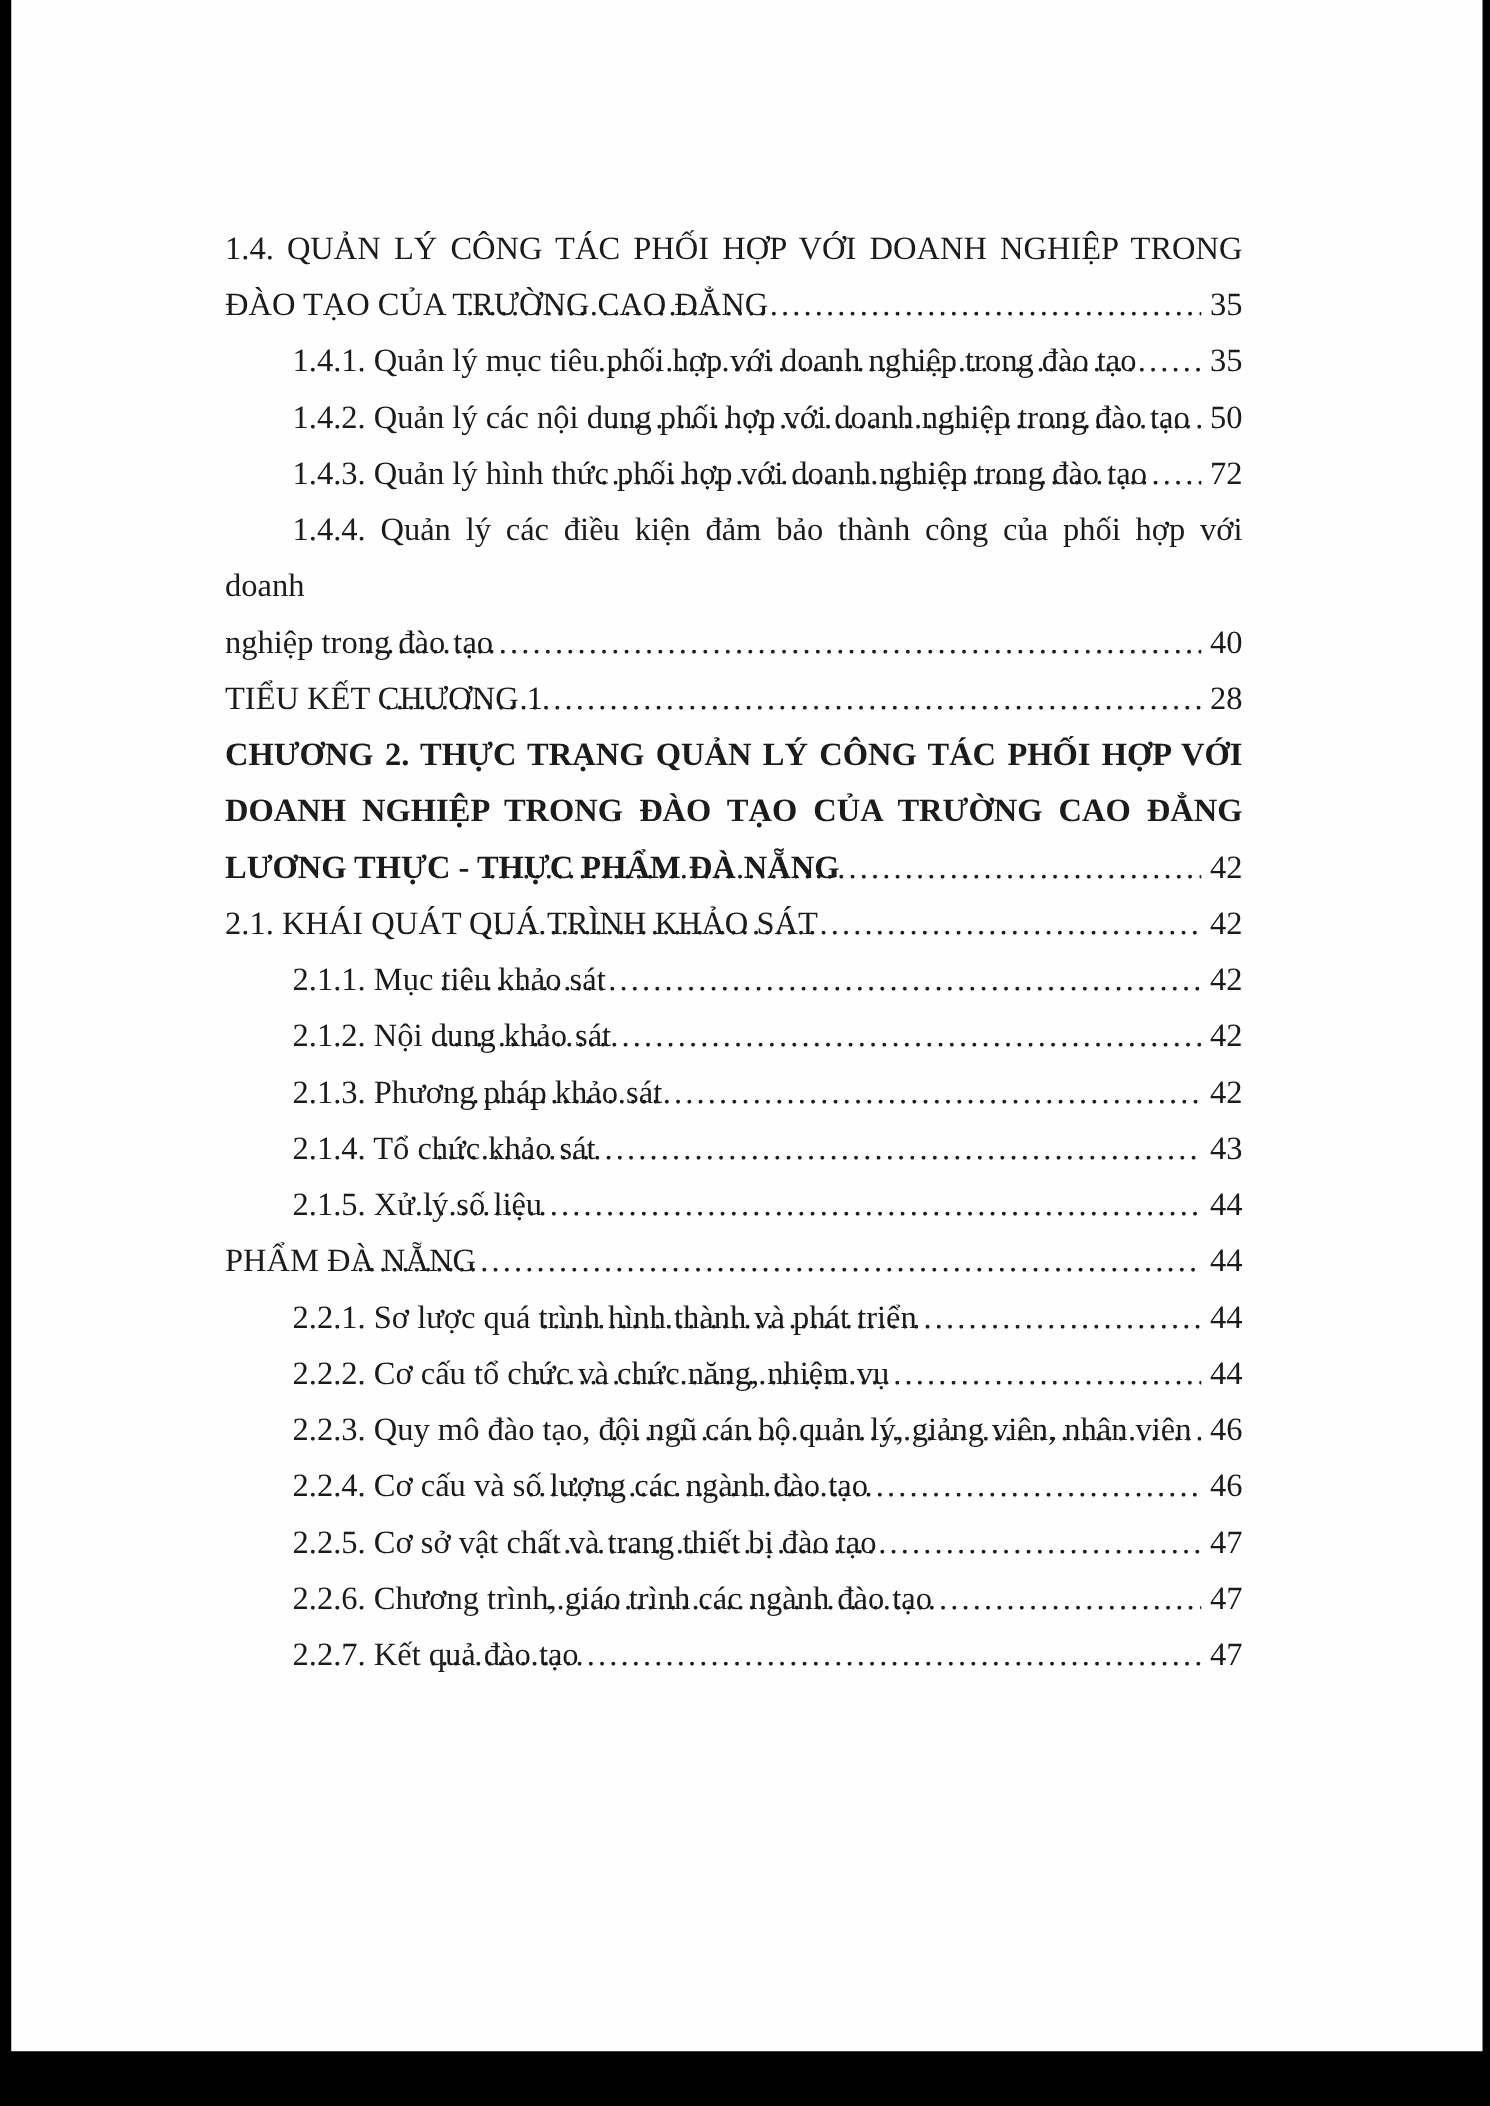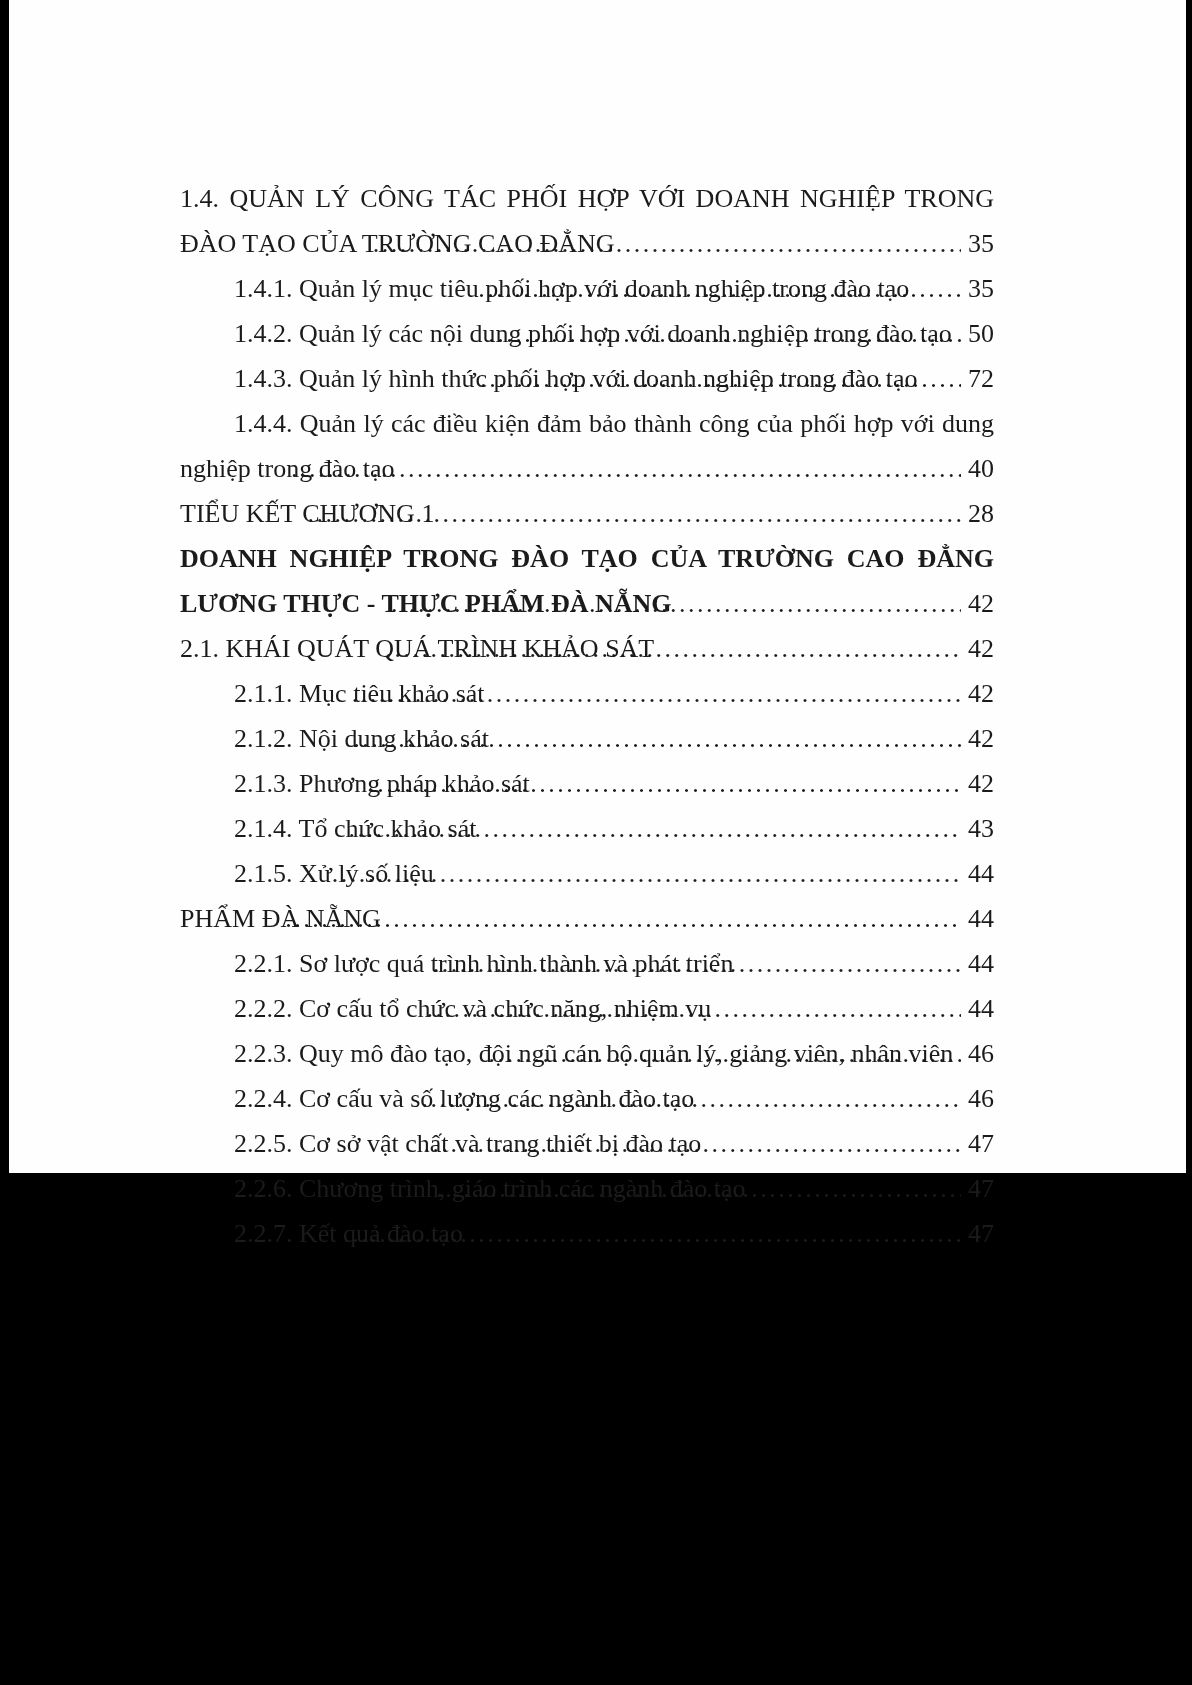--- a/index.html
+++ b/index.html
@@ -10,21 +10,21 @@
     background: #000;
     overflow: hidden;
     font-family: "Liberation Serif", "DejaVu Serif", serif;
     position: relative;
   }
   .page {
     position: absolute;
     left: 9px;
     top: 0;
     width: 1177px;
-    height: 1173px;
+    height: 1641px;
     background: #fefefe;
   }
   .edge-bar-left {
     position: absolute; left: 0; top: 0; width: 9px; height: 1685px; background: #000;
   }
   .edge-bar-right {
     position: absolute; right: 0; top: 0; width: 6px; height: 1685px; background: #000;
   }
   .bottom-bar {
     position: absolute; left: 0; bottom: 0; width: 1192px; height: 44px; background: #000;
@@ -101,35 +101,36 @@
         </div>
       </div>
       <div class="entry">
         <div class="lastline indent">
           <span class="txt">1.4.3. Quản lý hình thức phối hợp với doanh nghiệp trong đào tạo</span>
           <span class="leader"></span>
           <span class="pg">72</span>
         </div>
       </div>
       <div class="entry">
-        <div class="line indent">1.4.4. Quản lý các điều kiện đảm bảo thành công của phối hợp với dung</div>
+        <div class="line indent">1.4.4. Quản lý các điều kiện đảm bảo thành công của phối hợp với doanh</div>
         <div class="lastline">
           <span class="txt">nghiệp trong đào tạo</span>
           <span class="leader"></span>
           <span class="pg">40</span>
         </div>
       </div>
       <div class="entry">
         <div class="lastline">
           <span class="txt">TIỂU KẾT CHƯƠNG 1</span>
           <span class="leader"></span>
           <span class="pg">28</span>
         </div>
       </div>
       <div class="entry bold">
+        <div class="line">CHƯƠNG 2. THỰC TRẠNG QUẢN LÝ CÔNG TÁC PHỐI HỢP VỚI</div>
         <div class="line">DOANH NGHIỆP TRONG ĐÀO TẠO CỦA TRƯỜNG CAO ĐẲNG</div>
         <div class="lastline">
           <span class="txt">LƯƠNG THỰC - THỰC PHẨM ĐÀ NẴNG</span>
           <span class="leader"></span>
           <span class="pg">42</span>
         </div>
       </div>
       <div class="entry">
         <div class="lastline">
           <span class="txt">2.1. KHÁI QUÁT QUÁ TRÌNH KHẢO SÁT</span>

